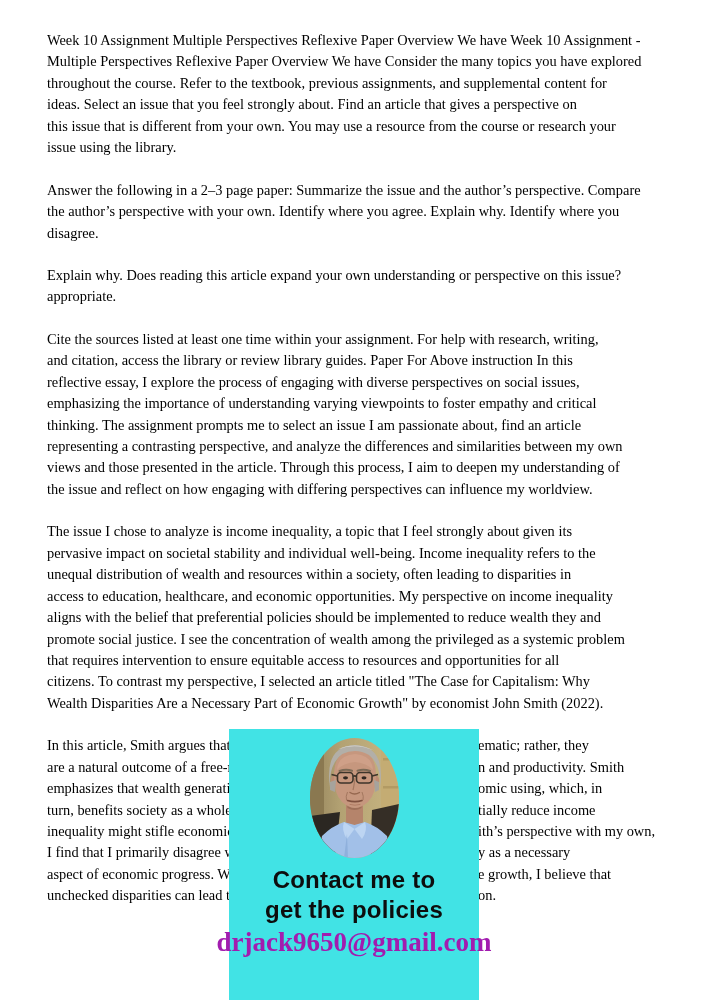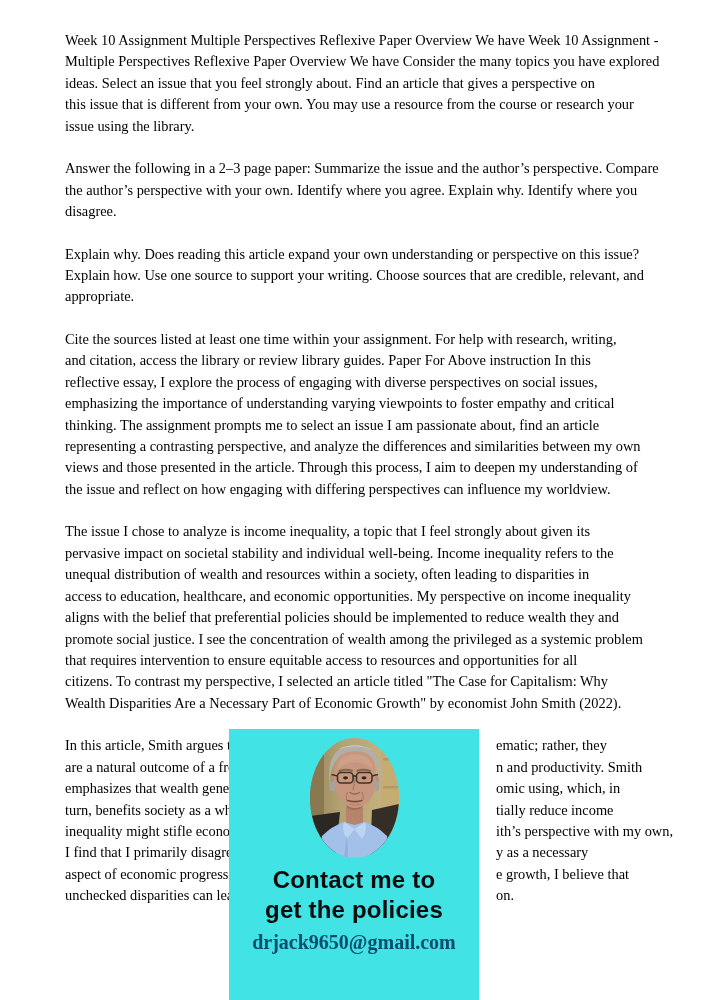--- a/index.html
+++ b/index.html
@@ -9,21 +9,21 @@
     background:#ffffff;
     overflow:hidden;
     font-family:"Liberation Serif","DejaVu Serif",serif;
     color:#000000;
   }
   .text-col{
     position:absolute;
     left:47px;top:30px;
     width:615px;
   }
-  .para{margin:0 0 21px 18px;padding:0;}
+  .para{margin:0 0 21px 0;padding:0;}
   .line{
     position:relative;
     white-space:pre;
     font-size:14.4px;
     line-height:21.45px;
     height:21.45px;
   }
   .frag-left{white-space:pre;}
   .frag-right{
     position:absolute;
@@ -50,48 +50,48 @@
     font-weight:700;
     font-size:24px;
     line-height:29.5px;
     color:#0d0d0d;
     letter-spacing:0.2px;
   }
   .contact-line.first{margin-top:7px;}
   .email-line{
     font-family:"Liberation Serif","DejaVu Serif",serif;
     font-weight:700;
-    font-size:20px;
+    font-size:27px;
     line-height:30px;
     margin-top:3px;
-    color:#0c4a6e;
+    color:#a21caf;
   }
 </style>
 </head>
 <body>
 
 <div class="page" style="background: rgb(255, 255, 255);">
 
   <div class="text-col" style="color: rgb(0, 0, 0);">
 
   <div class="para">
         <div class="line">Week 10 Assignment Multiple Perspectives Reflexive Paper Overview We have Week 10 Assignment -</div>
         <div class="line">Multiple Perspectives Reflexive Paper Overview We have Consider the many topics you have explored</div>
+        <div class="line">throughout the course. Refer to the textbook, previous assignments, and supplemental content for</div>
         <div class="line">ideas. Select an issue that you feel strongly about. Find an article that gives a perspective on</div>
         <div class="line">this issue that is different from your own. You may use a resource from the course or research your</div>
         <div class="line">issue using the library.</div>
       </div>
       <div class="para">
         <div class="line">Answer the following in a 2–3 page paper: Summarize the issue and the author’s perspective. Compare</div>
         <div class="line">the author’s perspective with your own. Identify where you agree. Explain why. Identify where you</div>
         <div class="line">disagree.</div>
       </div>
       <div class="para">
         <div class="line">Explain why. Does reading this article expand your own understanding or perspective on this issue?</div>
-        <div class="line">Explain how. Use one source to support your writing. Choose sources that are credible, relevant, and</div>
         <div class="line">appropriate.</div>
       </div>
       <div class="para">
         <div class="line">Cite the sources listed at least one time within your assignment. For help with research, writing,</div>
         <div class="line">and citation, access the library or review library guides. Paper For Above instruction In this</div>
         <div class="line">reflective essay, I explore the process of engaging with diverse perspectives on social issues,</div>
         <div class="line">emphasizing the importance of understanding varying viewpoints to foster empathy and critical</div>
         <div class="line">thinking. The assignment prompts me to select an issue I am passionate about, find an article</div>
         <div class="line">representing a contrasting perspective, and analyze the differences and similarities between my own</div>
         <div class="line">views and those presented in the article. Through this process, I aim to deepen my understanding of</div>

